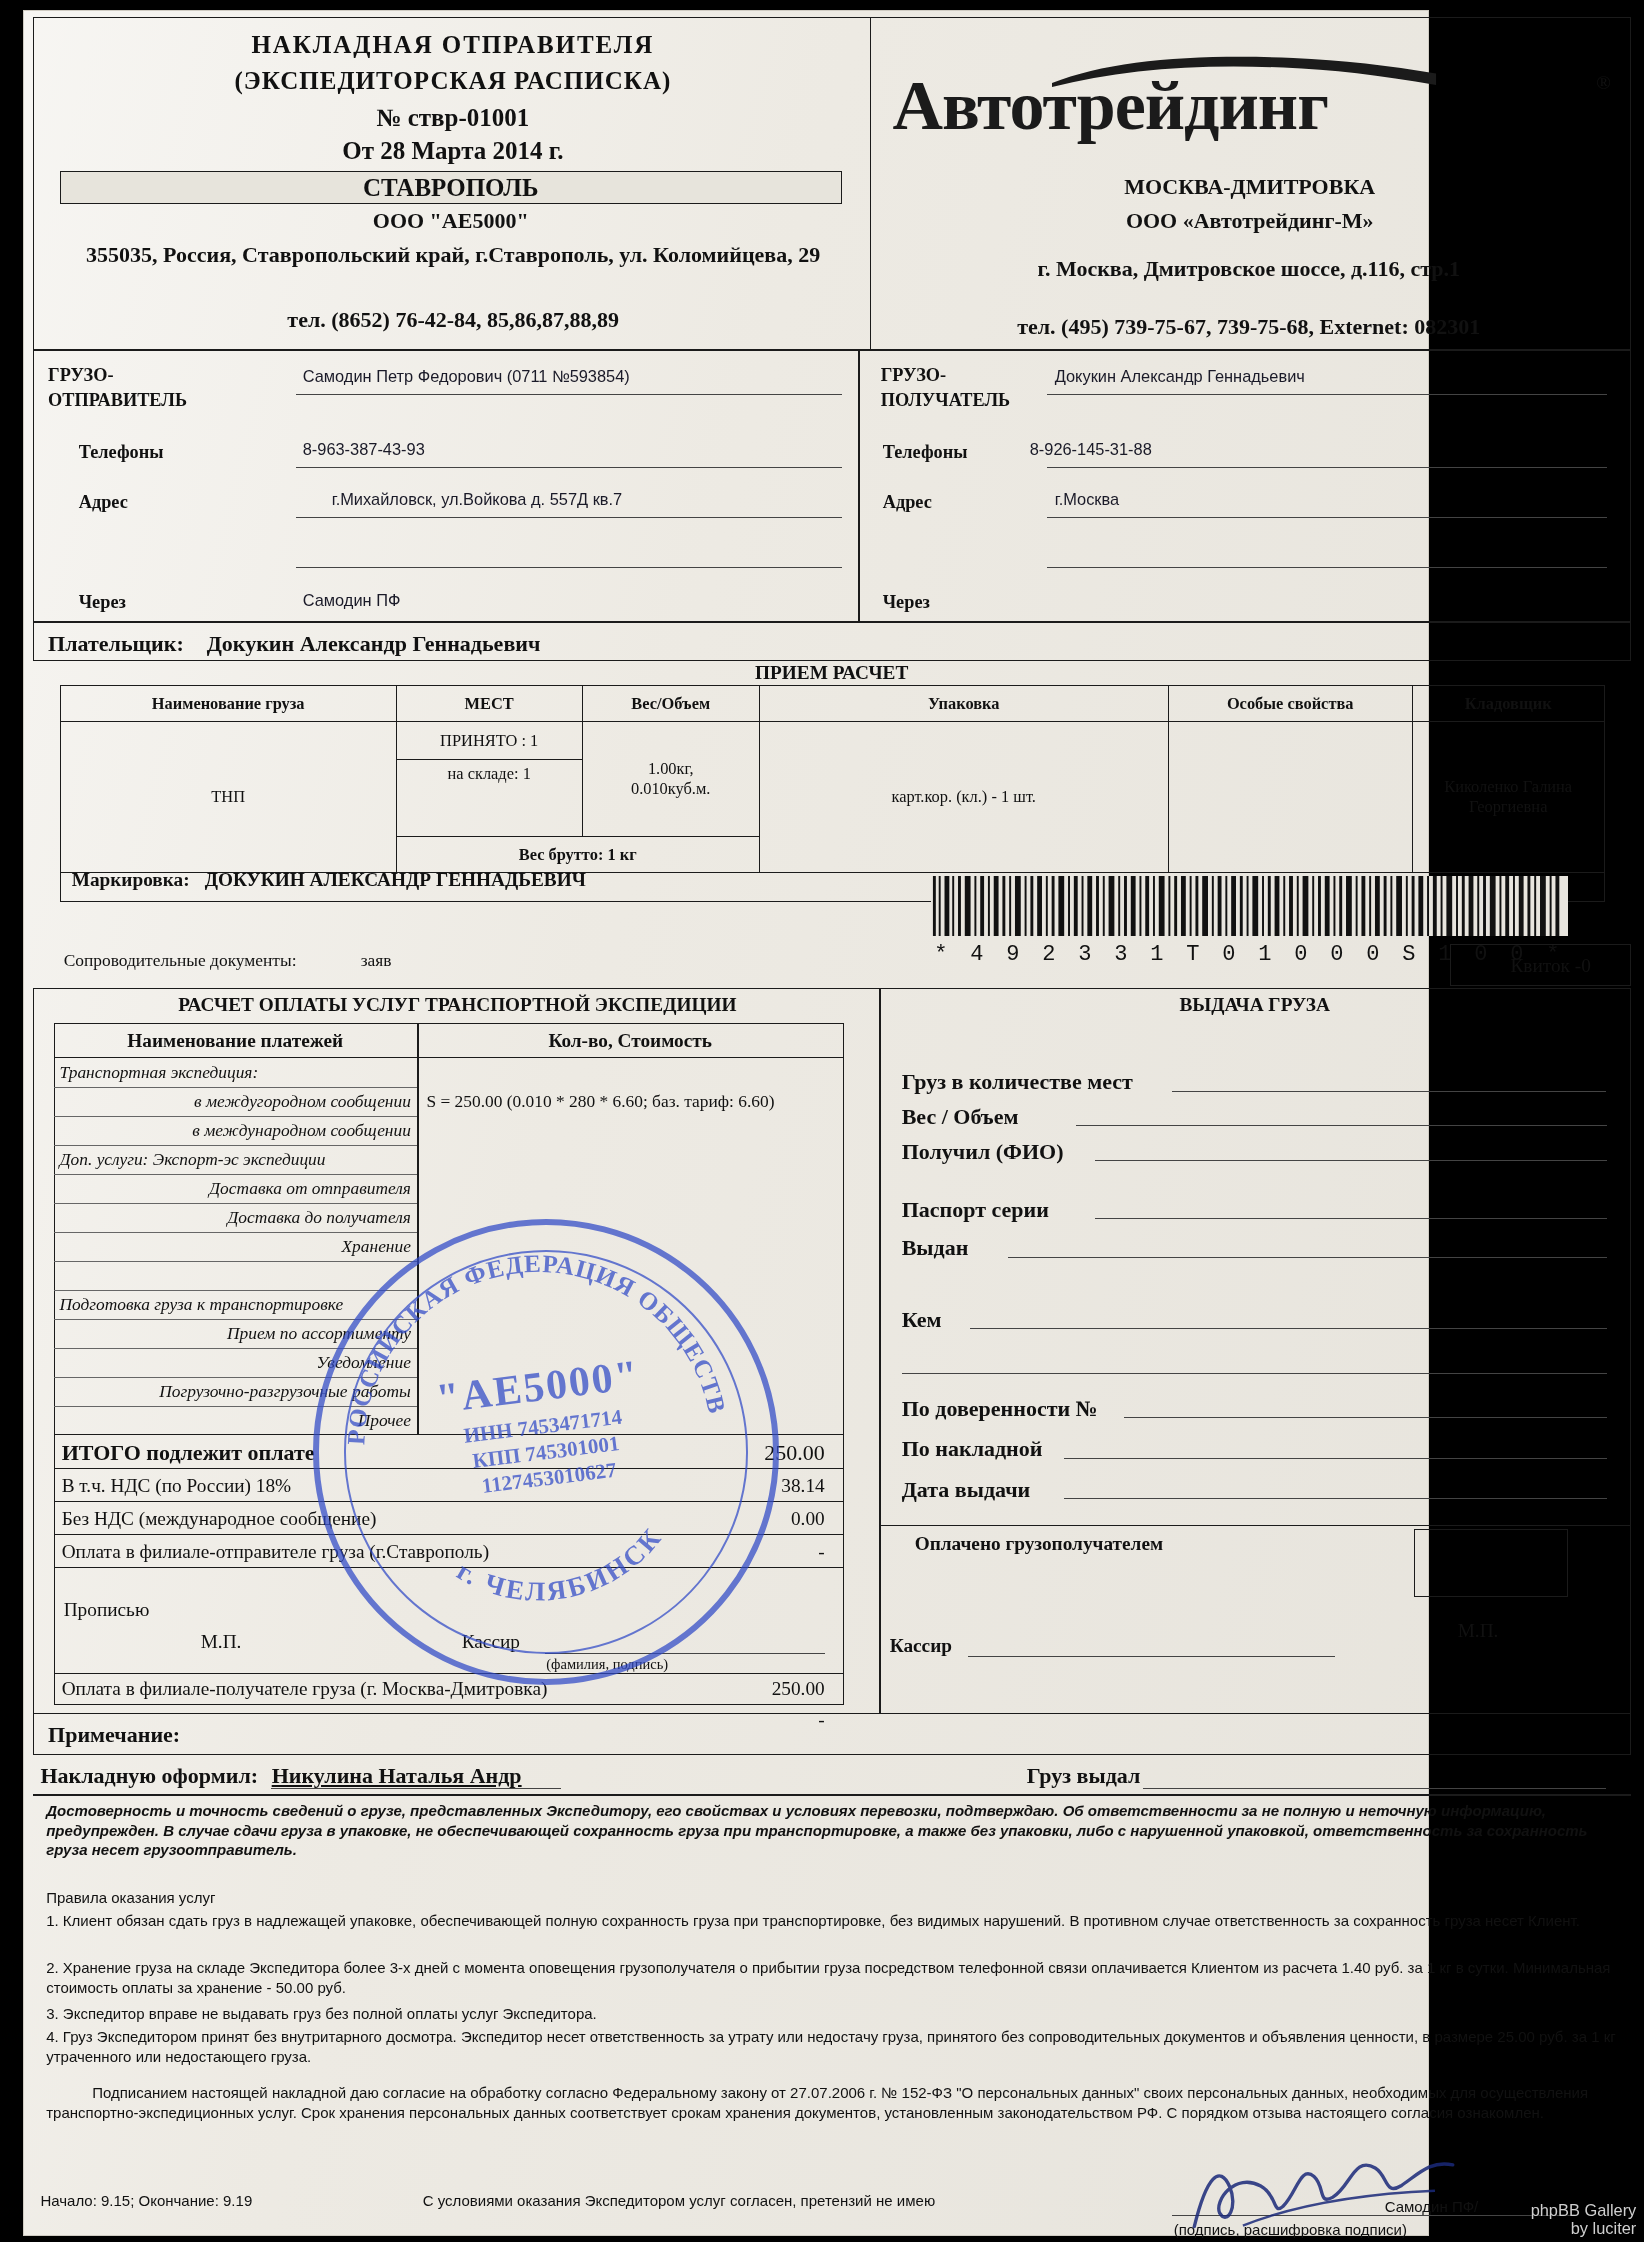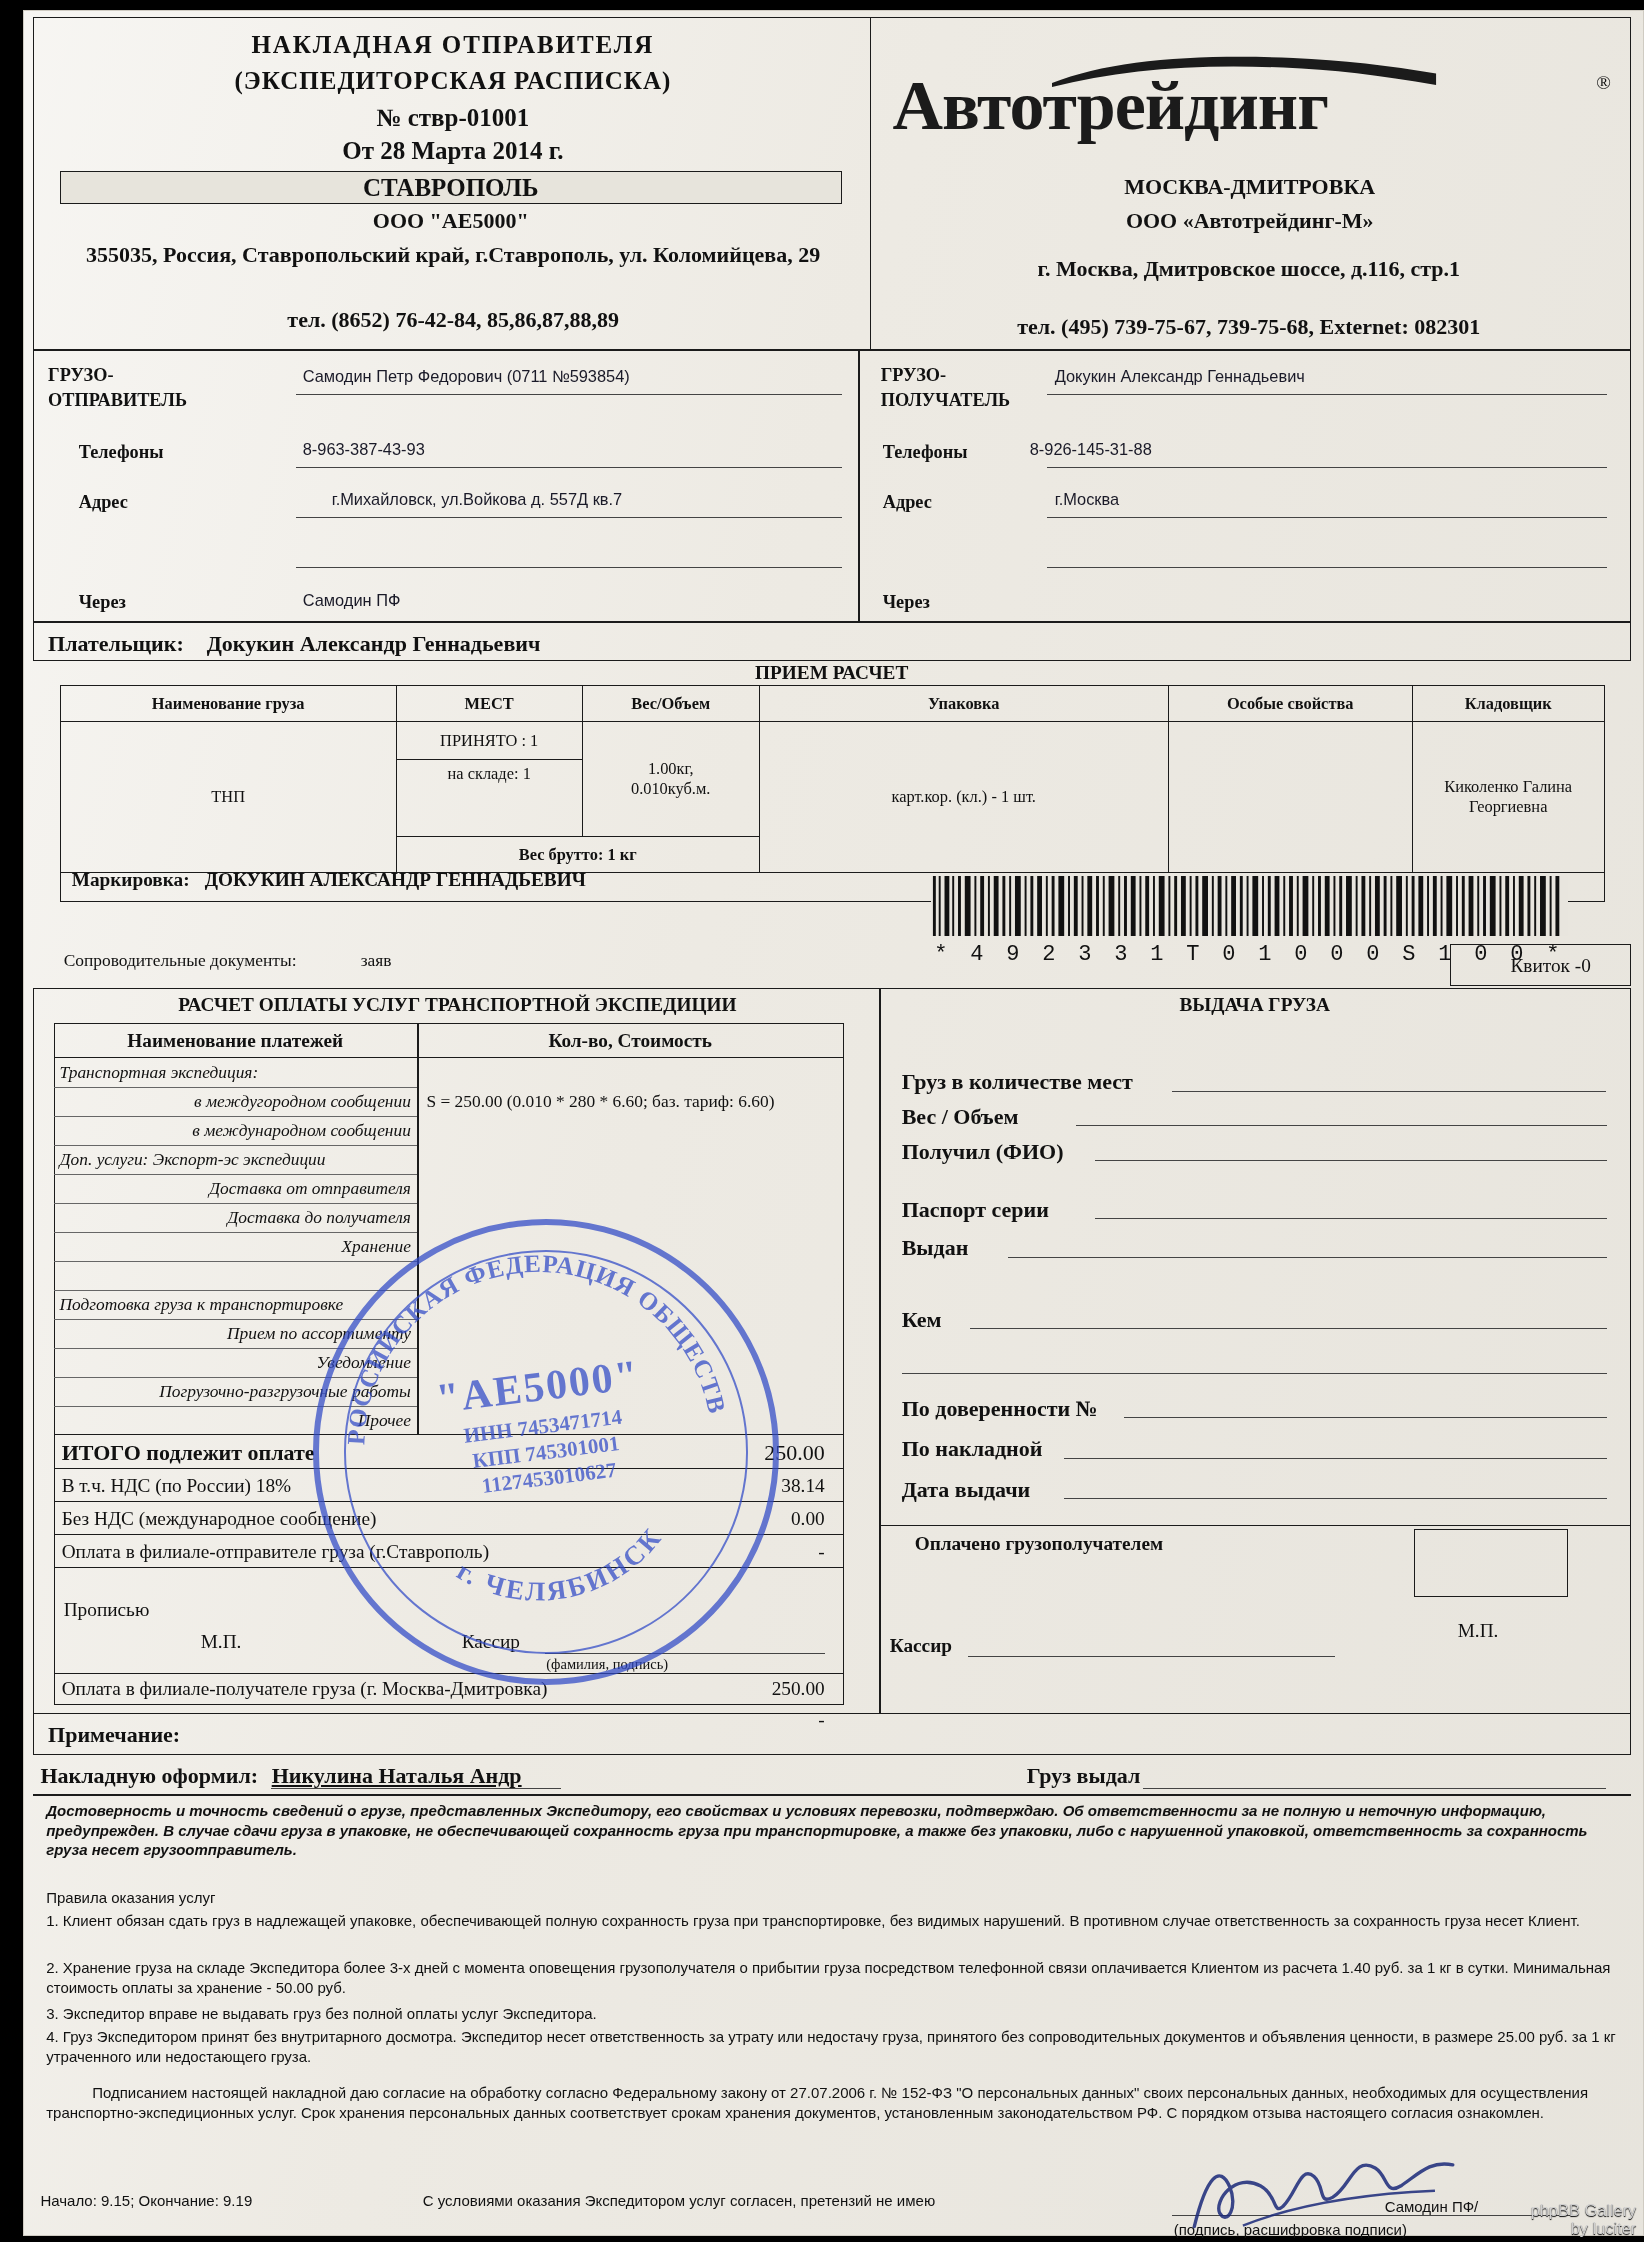--- a/index.html
+++ b/index.html
@@ -12,21 +12,21 @@
     height: 2243px;
     font-family: "Liberation Serif", serif;
     color: #111;
     position: relative;
     overflow: hidden;
   }
   .page {
     position: absolute;
     left: 23px;
     top: 9.7px;
-    width: 1621px;
+    width: 1406px;
     height: 2226px;
     background: #edeae3;
     background-image:
       linear-gradient(105deg, rgba(255,255,255,0.55) 0%, rgba(238,235,228,0.2) 40%, rgba(225,222,214,0.5) 100%);
     box-shadow: 0 0 0 1px #cfcbc2 inset;
   }
   .sheet {
     position: absolute;
     left: 9.7px;
     top: 7.7px;

